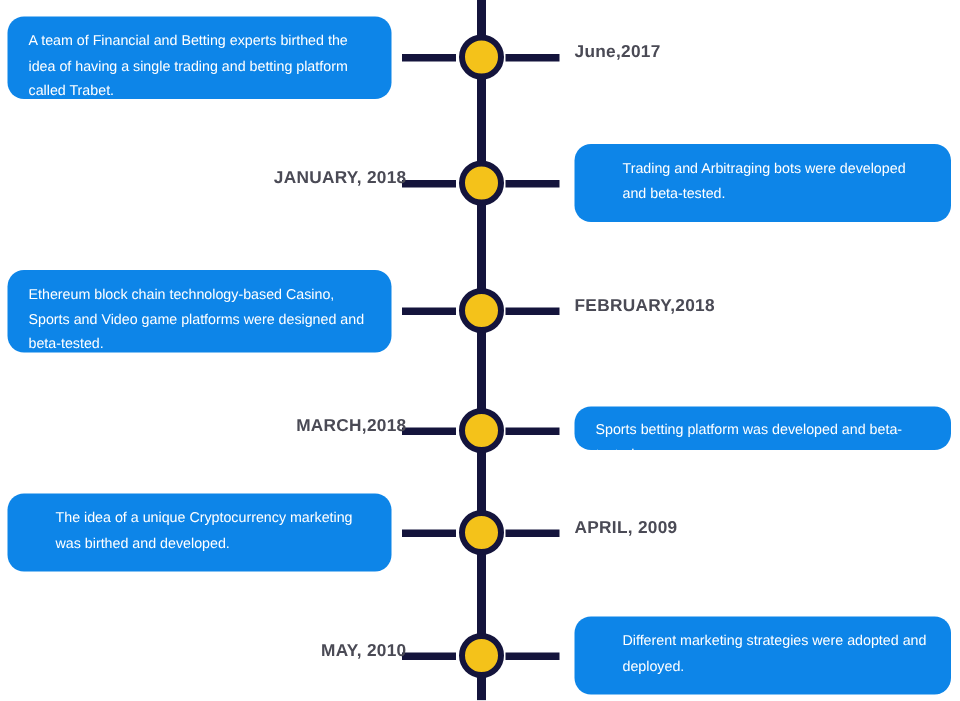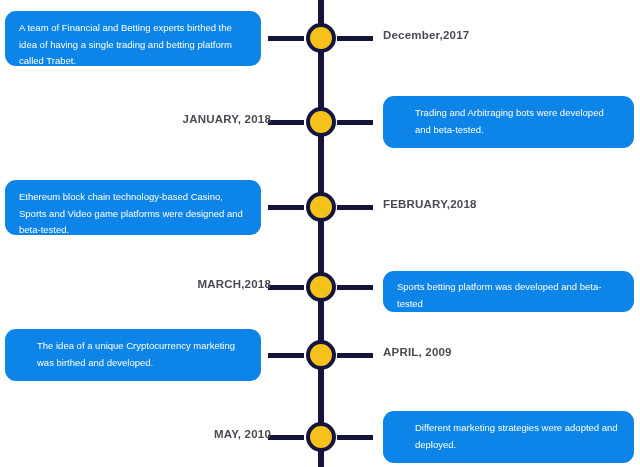--- a/index.html
+++ b/index.html
@@ -88,38 +88,38 @@
     color: #ffffff;
     font-size: 9.5px;
     line-height: 1.75;
     padding: 9px 14px;
   }
   .card-left  { left: 5px;  width: 256px; }
   .card-right { left: 383px; width: 251px; }
 
   .card-h3 { height: 55px; }
   .card-h2 { height: 52px; padding-left: 32px; }
-  .card-h1 { height: 41px; padding-top: 8px; }
+  .card-h1 { height: 29px; padding-top: 8px; }
 
   .card-text {
     display: block;
   }
 </style>
 </head>
 <body>
 
 <div id="timeline-canvas">
 
   <div class="spine"></div>
 
   <div class="row" style="top:38px">
     <div class="spoke spoke-left"></div>
     <div class="spoke spoke-right"></div>
     <div class="node"></div>
-    <div class="date-label date-right">December,2017</div>
+    <div class="date-label date-right">June,2017</div>
     <div class="card card-left card-h3" style="top:-27px">
       <span class="card-text">A team of Financial and Betting experts birthed the idea of having a single trading and betting platform called Trabet.</span>
     </div>
   </div>
 
   <div class="row" style="top:122px">
     <div class="spoke spoke-left"></div>
     <div class="spoke spoke-right"></div>
     <div class="node"></div>
     <div class="date-label date-left">JANUARY, 2018</div>

